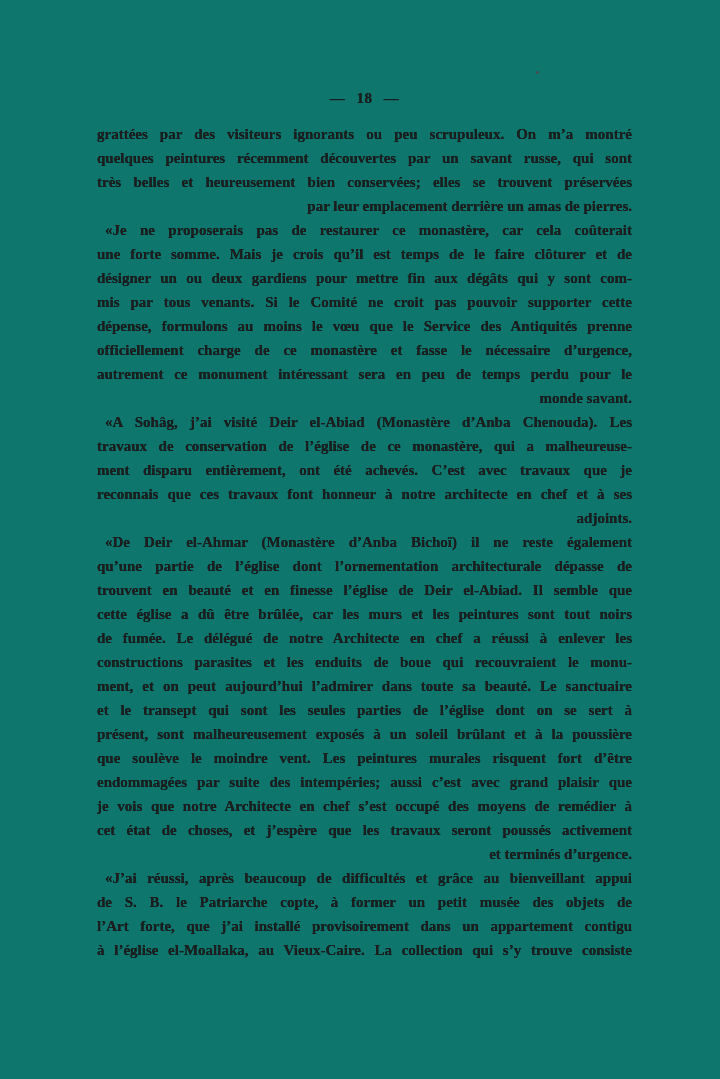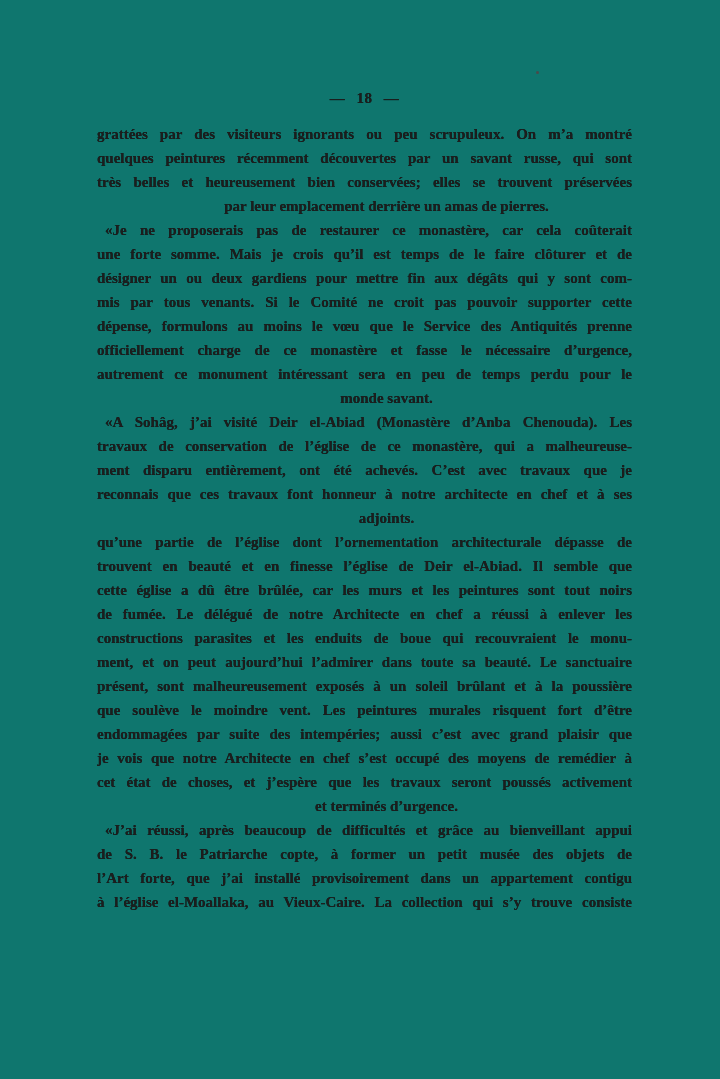--- a/index.html
+++ b/index.html
@@ -50,21 +50,21 @@
   }
   
   .line:not(.last)::after {
     content: "";
     display: inline-block;
     width: 100%;
     height: 0;
     vertical-align: top;
   }
   .line.last {
-    text-align: center;
+    text-align: right;
     margin-left: 44px;
   }
   .line.first {
     text-indent: 8px;
   }
   .speck {
     position: absolute;
     left: 536px;
     top: 71px;
     width: 3px;
@@ -104,26 +104,28 @@
 
     <div class="paragraph">
       <div class="line first">«A Sohâg, j’ai visité Deir el-Abiad (Monastère d’Anba Chenouda). Les</div>
       <div class="line">travaux de conservation de l’église de ce monastère, qui a malheureuse-</div>
       <div class="line">ment disparu entièrement, ont été achevés. C’est avec travaux que je</div>
       <div class="line">reconnais que ces travaux font honneur à notre architecte en chef et à ses</div>
       <div class="line last">adjoints.</div>
     </div>
 
     <div class="paragraph">
+      <div class="line first">«De Deir el-Ahmar (Monastère d’Anba Bichoï) il ne reste également</div>
       <div class="line">qu’une partie de l’église dont l’ornementation architecturale dépasse de</div>
       <div class="line">trouvent en beauté et en finesse l’église de Deir el-Abiad. Il semble que</div>
       <div class="line">cette église a dû être brûlée, car les murs et les peintures sont tout noirs</div>
       <div class="line">de fumée. Le délégué de notre Architecte en chef a réussi à enlever les</div>
       <div class="line">constructions parasites et les enduits de boue qui recouvraient le monu-</div>
       <div class="line">ment, et on peut aujourd’hui l’admirer dans toute sa beauté. Le sanctuaire</div>
+      <div class="line">et le transept qui sont les seules parties de l’église dont on se sert à</div>
       <div class="line">présent, sont malheureusement exposés à un soleil brûlant et à la poussière</div>
       <div class="line">que soulève le moindre vent. Les peintures murales risquent fort d’être</div>
       <div class="line">endommagées par suite des intempéries; aussi c’est avec grand plaisir que</div>
       <div class="line">je vois que notre Architecte en chef s’est occupé des moyens de remédier à</div>
       <div class="line">cet état de choses, et j’espère que les travaux seront poussés activement</div>
       <div class="line last">et terminés d’urgence.</div>
     </div>
 
     <div class="paragraph">
       <div class="line first">«J’ai réussi, après beaucoup de difficultés et grâce au bienveillant appui</div>

